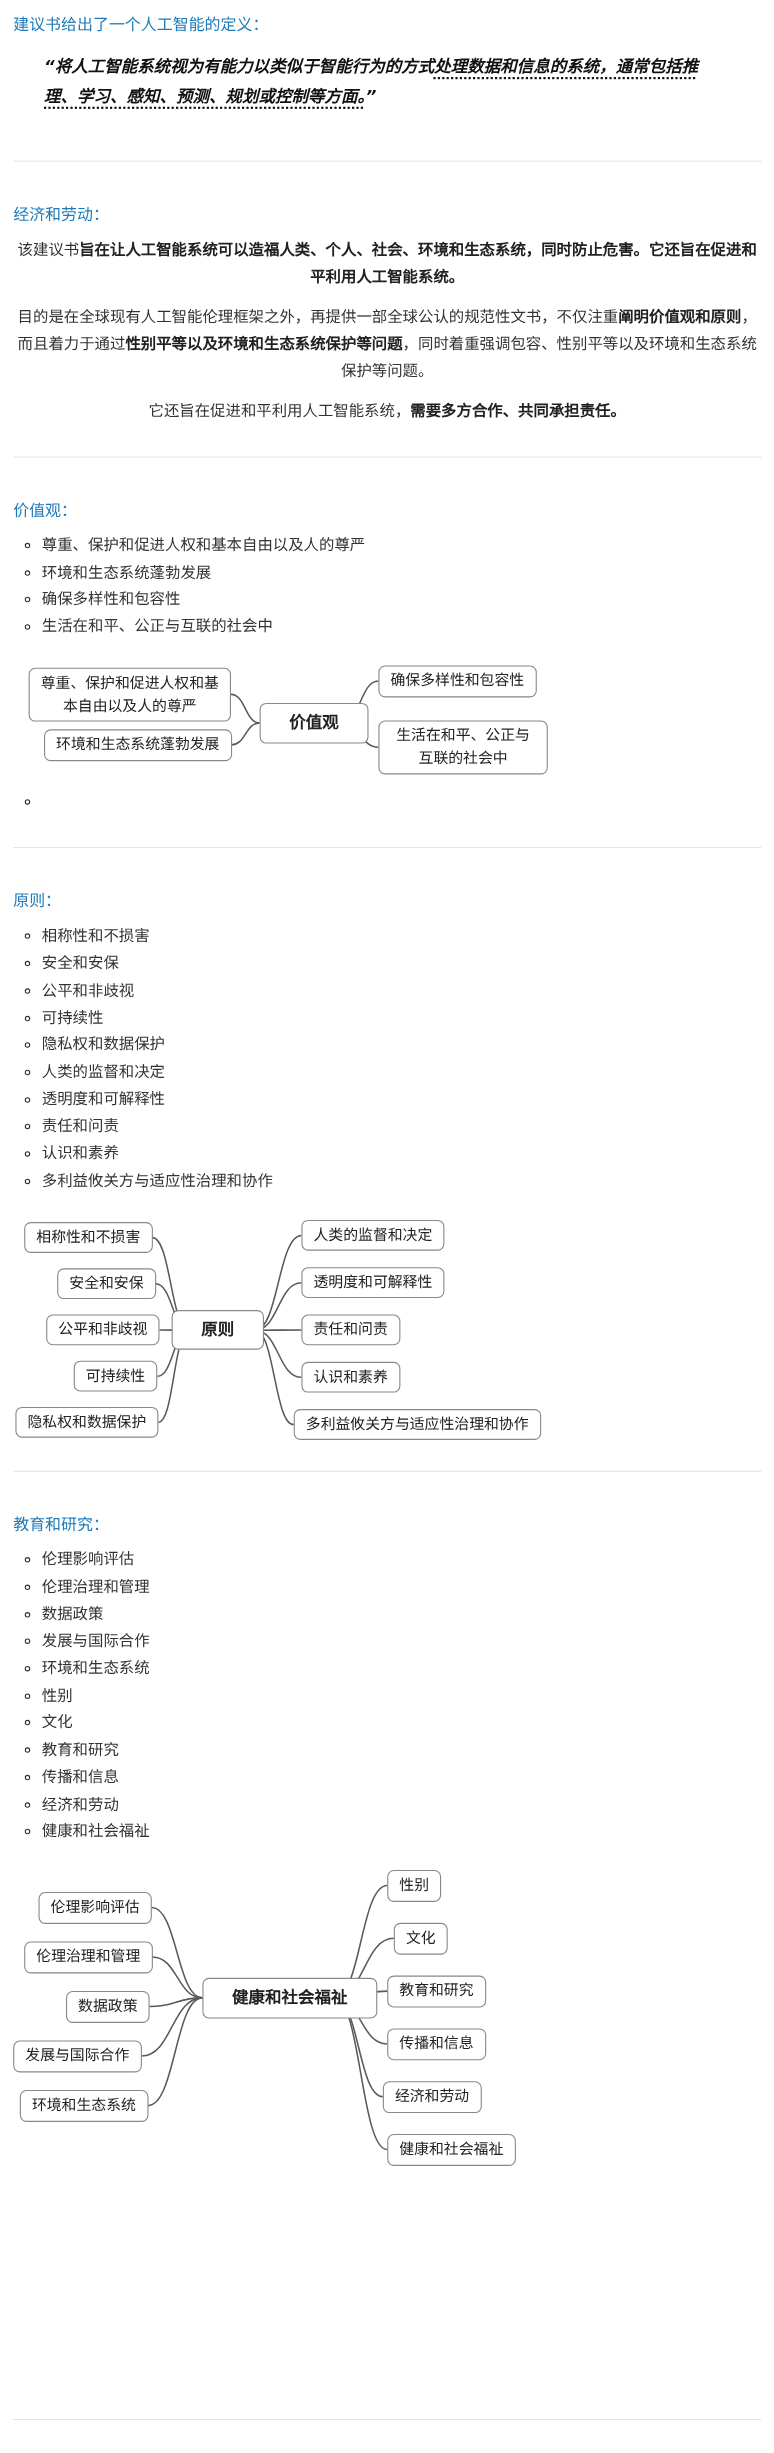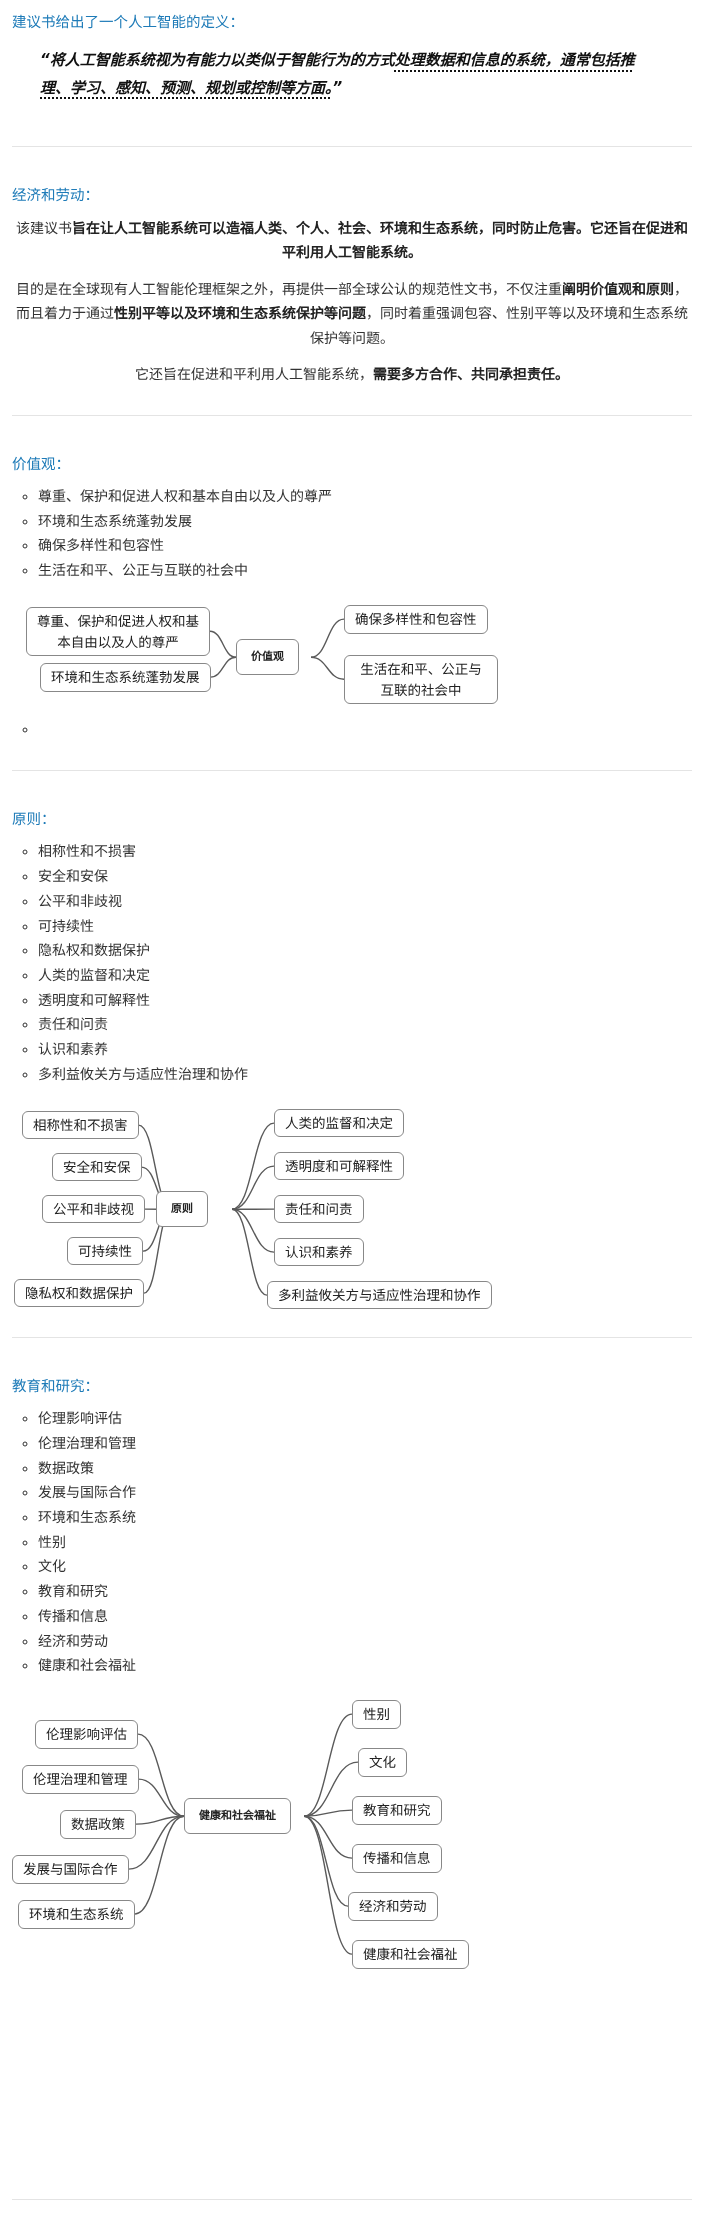--- a/index.html
+++ b/index.html
@@ -90,22 +90,22 @@
     line-height:1.5;
     min-height:28px;
     display:flex;
     align-items:center;
     justify-content:center;
     text-align:center;
     color:#222222;
   }
   .map-center{
     font-weight:bold;
-    font-size:11px;
-    padding:6px 14px;
+    font-size:15px;
+    padding:6px 26px;
     min-height:36px;
   }
   .spacer{ flex:1 1 auto; min-height:40px; }
 </style>
 </head>
 <body>
 
 <h2 class="sec-heading first">建议书给出了一个人工智能的定义：</h2>
 
 <blockquote class="quote"><span>“</span><span>将人工智能系统视为有能力以类似于智能行为的方式</span><span class="dotted">处理数据和信息的系统，通常包括推理、学习、感知、预测、规划或控制等方面。</span><span>”</span></blockquote>

